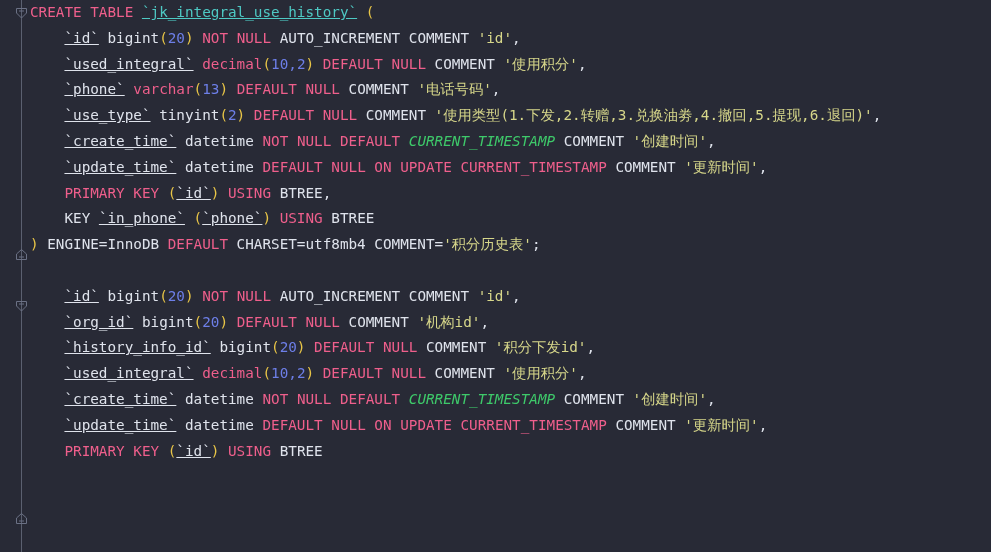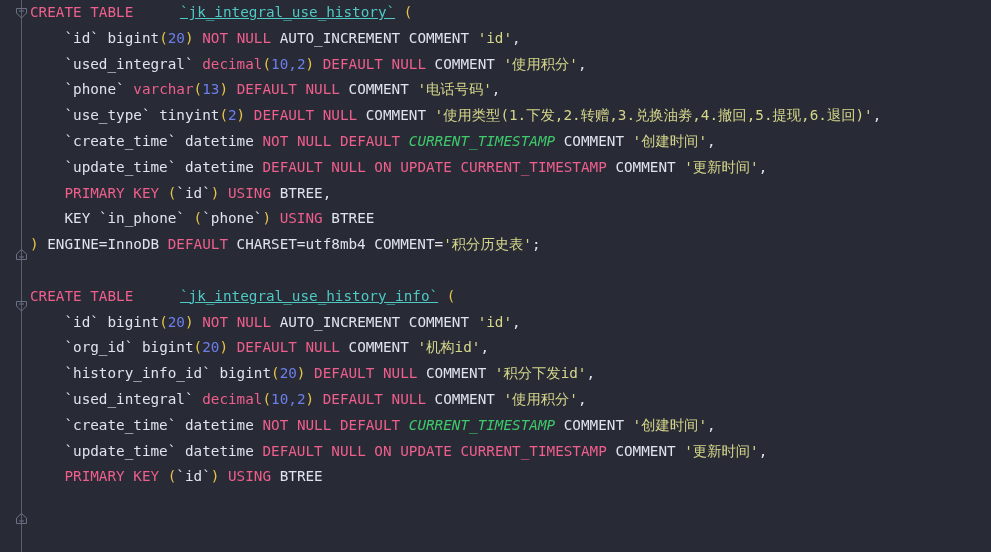--- a/index.html
+++ b/index.html
@@ -57,22 +57,22 @@
     line-height: 25.8px;
     font-size: 14.3px;
     white-space: pre;
     color: #e6e8ef;
     letter-spacing: 0px;
   }
   .blank { }
 
   
   .kw      { color: #ef5f8c; text-align: center; }          
-  .ident   { color: #4ec9c4; text-decoration: underline; margin-left: 38px; } 
-  .col     { color: #dfe3ec; }          
+  .ident   { color: #4ec9c4; text-decoration: underline; } 
+  .col     { color: #dfe3ec; text-decoration: underline; }          
   .type    { color: #ef5f8c; }          
   .type2   { color: #dfe3ec; }          
   .paren   { color: #e8c547; }          
   .num     { color: #6d7fe8; text-align: center; }          
   .str     { color: #d7d78a; }          
   .fn      { color: #3ec96a; font-style: italic; } 
   .plain   { color: #dfe3ec; }
   .punct   { color: #dfe3ec; }
 </style>
 </head>
@@ -117,21 +117,20 @@
       <div class="line"><span>    </span><span class="col">`id`</span><span class="plain"> </span><span class="type2">bigint</span><span class="paren">(</span><span class="num">20</span><span class="paren">)</span><span class="plain"> </span><span class="kw">NOT</span><span class="plain"> </span><span class="kw">NULL</span><span class="plain"> AUTO_INCREMENT COMMENT </span><span class="str">'id'</span><span class="punct">,</span></div>
       <div class="line"><span>    </span><span class="col">`used_integral`</span><span class="plain"> </span><span class="type">decimal</span><span class="paren">(</span><span class="num">10</span><span class="num">,</span><span class="num">2</span><span class="paren">)</span><span class="plain"> </span><span class="kw">DEFAULT</span><span class="plain"> </span><span class="kw">NULL</span><span class="plain"> COMMENT </span><span class="str">'使用积分'</span><span class="punct">,</span></div>
       <div class="line"><span>    </span><span class="col">`phone`</span><span class="plain"> </span><span class="type">varchar</span><span class="paren">(</span><span class="num">13</span><span class="paren">)</span><span class="plain"> </span><span class="kw">DEFAULT</span><span class="plain"> </span><span class="kw">NULL</span><span class="plain"> COMMENT </span><span class="str">'电话号码'</span><span class="punct">,</span></div>
       <div class="line"><span>    </span><span class="col">`use_type`</span><span class="plain"> </span><span class="type2">tinyint</span><span class="paren">(</span><span class="num">2</span><span class="paren">)</span><span class="plain"> </span><span class="kw">DEFAULT</span><span class="plain"> </span><span class="kw">NULL</span><span class="plain"> COMMENT </span><span class="str">'使用类型(1.下发,2.转赠,3.兑换油劵,4.撤回,5.提现,6.退回)'</span><span class="punct">,</span></div>
       <div class="line"><span>    </span><span class="col">`create_time`</span><span class="plain"> </span><span class="type2">datetime</span><span class="plain"> </span><span class="kw">NOT</span><span class="plain"> </span><span class="kw">NULL</span><span class="plain"> </span><span class="kw">DEFAULT</span><span class="plain"> </span><span class="fn">CURRENT_TIMESTAMP</span><span class="plain"> COMMENT </span><span class="str">'创建时间'</span><span class="punct">,</span></div>
       <div class="line"><span>    </span><span class="col">`update_time`</span><span class="plain"> </span><span class="type2">datetime</span><span class="plain"> </span><span class="kw">DEFAULT</span><span class="plain"> </span><span class="kw">NULL</span><span class="plain"> </span><span class="kw">ON</span><span class="plain"> </span><span class="kw">UPDATE</span><span class="plain"> </span><span class="kw">CURRENT_TIMESTAMP</span><span class="plain"> COMMENT </span><span class="str">'更新时间'</span><span class="punct">,</span></div>
       <div class="line"><span>    </span><span class="kw">PRIMARY</span><span class="plain"> </span><span class="kw">KEY</span><span class="plain"> </span><span class="paren">(</span><span class="col">`id`</span><span class="paren">)</span><span class="plain"> </span><span class="kw">USING</span><span class="plain"> BTREE</span><span class="punct">,</span></div>
       <div class="line"><span>    </span><span class="plain">KEY </span><span class="col">`in_phone`</span><span class="plain"> </span><span class="paren">(</span><span class="col">`phone`</span><span class="paren">)</span><span class="plain"> </span><span class="kw">USING</span><span class="plain"> BTREE</span></div>
       <div class="line"><span class="paren">)</span><span class="plain"> ENGINE=InnoDB </span><span class="kw">DEFAULT</span><span class="plain"> CHARSET=utf8mb4 COMMENT=</span><span class="str">'积分历史表'</span><span class="punct">;</span></div>
       <div class="line blank"></div>
-      <div class="line"><span class="kw">CREATE</span><span class="plain"> </span><span class="kw">TABLE</span><span class="plain"> </span><span class="ident">`jk_integral_use_history_info`</span><span class="plain"> </span><span class="paren">(</span></div>
       <div class="line"><span>    </span><span class="col">`id`</span><span class="plain"> </span><span class="type2">bigint</span><span class="paren">(</span><span class="num">20</span><span class="paren">)</span><span class="plain"> </span><span class="kw">NOT</span><span class="plain"> </span><span class="kw">NULL</span><span class="plain"> AUTO_INCREMENT COMMENT </span><span class="str">'id'</span><span class="punct">,</span></div>
       <div class="line"><span>    </span><span class="col">`org_id`</span><span class="plain"> </span><span class="type2">bigint</span><span class="paren">(</span><span class="num">20</span><span class="paren">)</span><span class="plain"> </span><span class="kw">DEFAULT</span><span class="plain"> </span><span class="kw">NULL</span><span class="plain"> COMMENT </span><span class="str">'机构id'</span><span class="punct">,</span></div>
       <div class="line"><span>    </span><span class="col">`history_info_id`</span><span class="plain"> </span><span class="type2">bigint</span><span class="paren">(</span><span class="num">20</span><span class="paren">)</span><span class="plain"> </span><span class="kw">DEFAULT</span><span class="plain"> </span><span class="kw">NULL</span><span class="plain"> COMMENT </span><span class="str">'积分下发id'</span><span class="punct">,</span></div>
       <div class="line"><span>    </span><span class="col">`used_integral`</span><span class="plain"> </span><span class="type">decimal</span><span class="paren">(</span><span class="num">10</span><span class="num">,</span><span class="num">2</span><span class="paren">)</span><span class="plain"> </span><span class="kw">DEFAULT</span><span class="plain"> </span><span class="kw">NULL</span><span class="plain"> COMMENT </span><span class="str">'使用积分'</span><span class="punct">,</span></div>
       <div class="line"><span>    </span><span class="col">`create_time`</span><span class="plain"> </span><span class="type2">datetime</span><span class="plain"> </span><span class="kw">NOT</span><span class="plain"> </span><span class="kw">NULL</span><span class="plain"> </span><span class="kw">DEFAULT</span><span class="plain"> </span><span class="fn">CURRENT_TIMESTAMP</span><span class="plain"> COMMENT </span><span class="str">'创建时间'</span><span class="punct">,</span></div>
       <div class="line"><span>    </span><span class="col">`update_time`</span><span class="plain"> </span><span class="type2">datetime</span><span class="plain"> </span><span class="kw">DEFAULT</span><span class="plain"> </span><span class="kw">NULL</span><span class="plain"> </span><span class="kw">ON</span><span class="plain"> </span><span class="kw">UPDATE</span><span class="plain"> </span><span class="kw">CURRENT_TIMESTAMP</span><span class="plain"> COMMENT </span><span class="str">'更新时间'</span><span class="punct">,</span></div>
       <div class="line"><span>    </span><span class="kw">PRIMARY</span><span class="plain"> </span><span class="kw">KEY</span><span class="plain"> </span><span class="paren">(</span><span class="col">`id`</span><span class="paren">)</span><span class="plain"> </span><span class="kw">USING</span><span class="plain"> BTREE</span></div>
     </div>
 
 </div>

